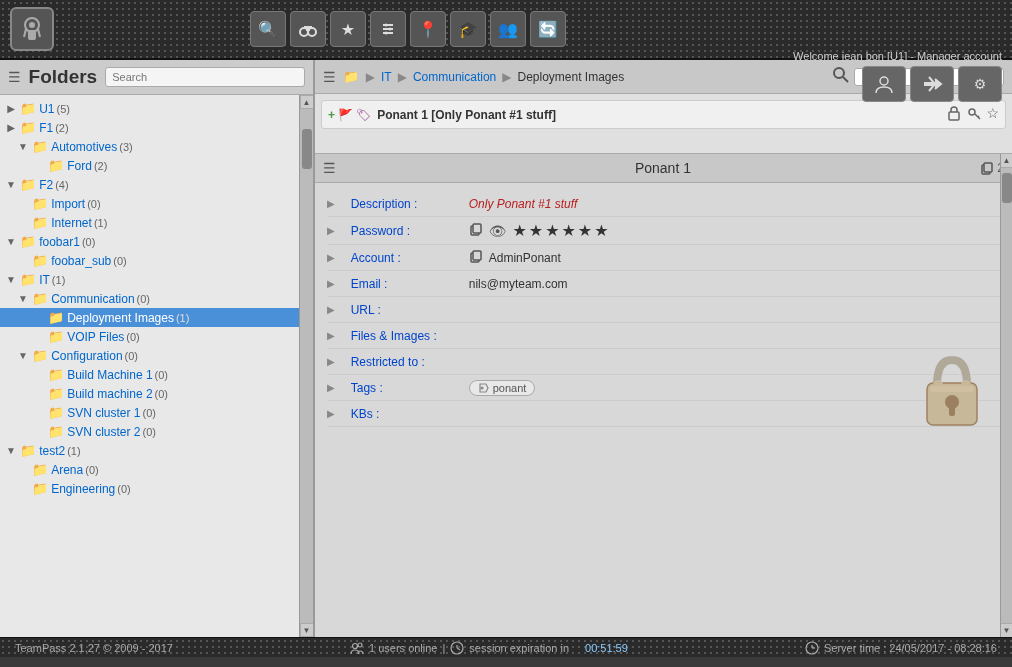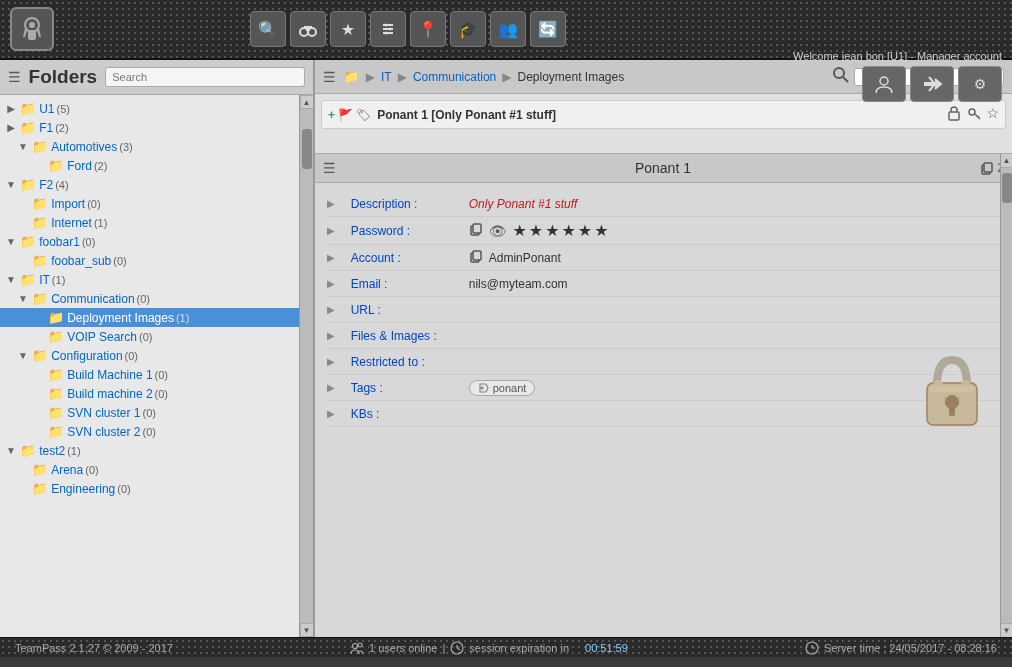--- a/index.html
+++ b/index.html
@@ -456,21 +456,21 @@
         <div class="tree-item indent2 selected">
           <span class="tree-icon"></span>
           <span class="folder-icon">📁</span>
           <span class="label">Deployment Images</span>
           <span class="count">(1)</span>
         </div>
 
         <div class="tree-item indent2">
           <span class="tree-icon"></span>
           <span class="folder-icon">📁</span>
-          <span class="label">VOIP Search</span>
+          <span class="label">VOIP Files</span>
           <span class="count">(0)</span>
         </div>
 
         <div class="tree-item indent1">
           <span class="tree-icon">▼</span>
           <span class="folder-icon">📁</span>
           <span class="label">Configuration</span>
           <span class="count">(0)</span>
         </div>
 

